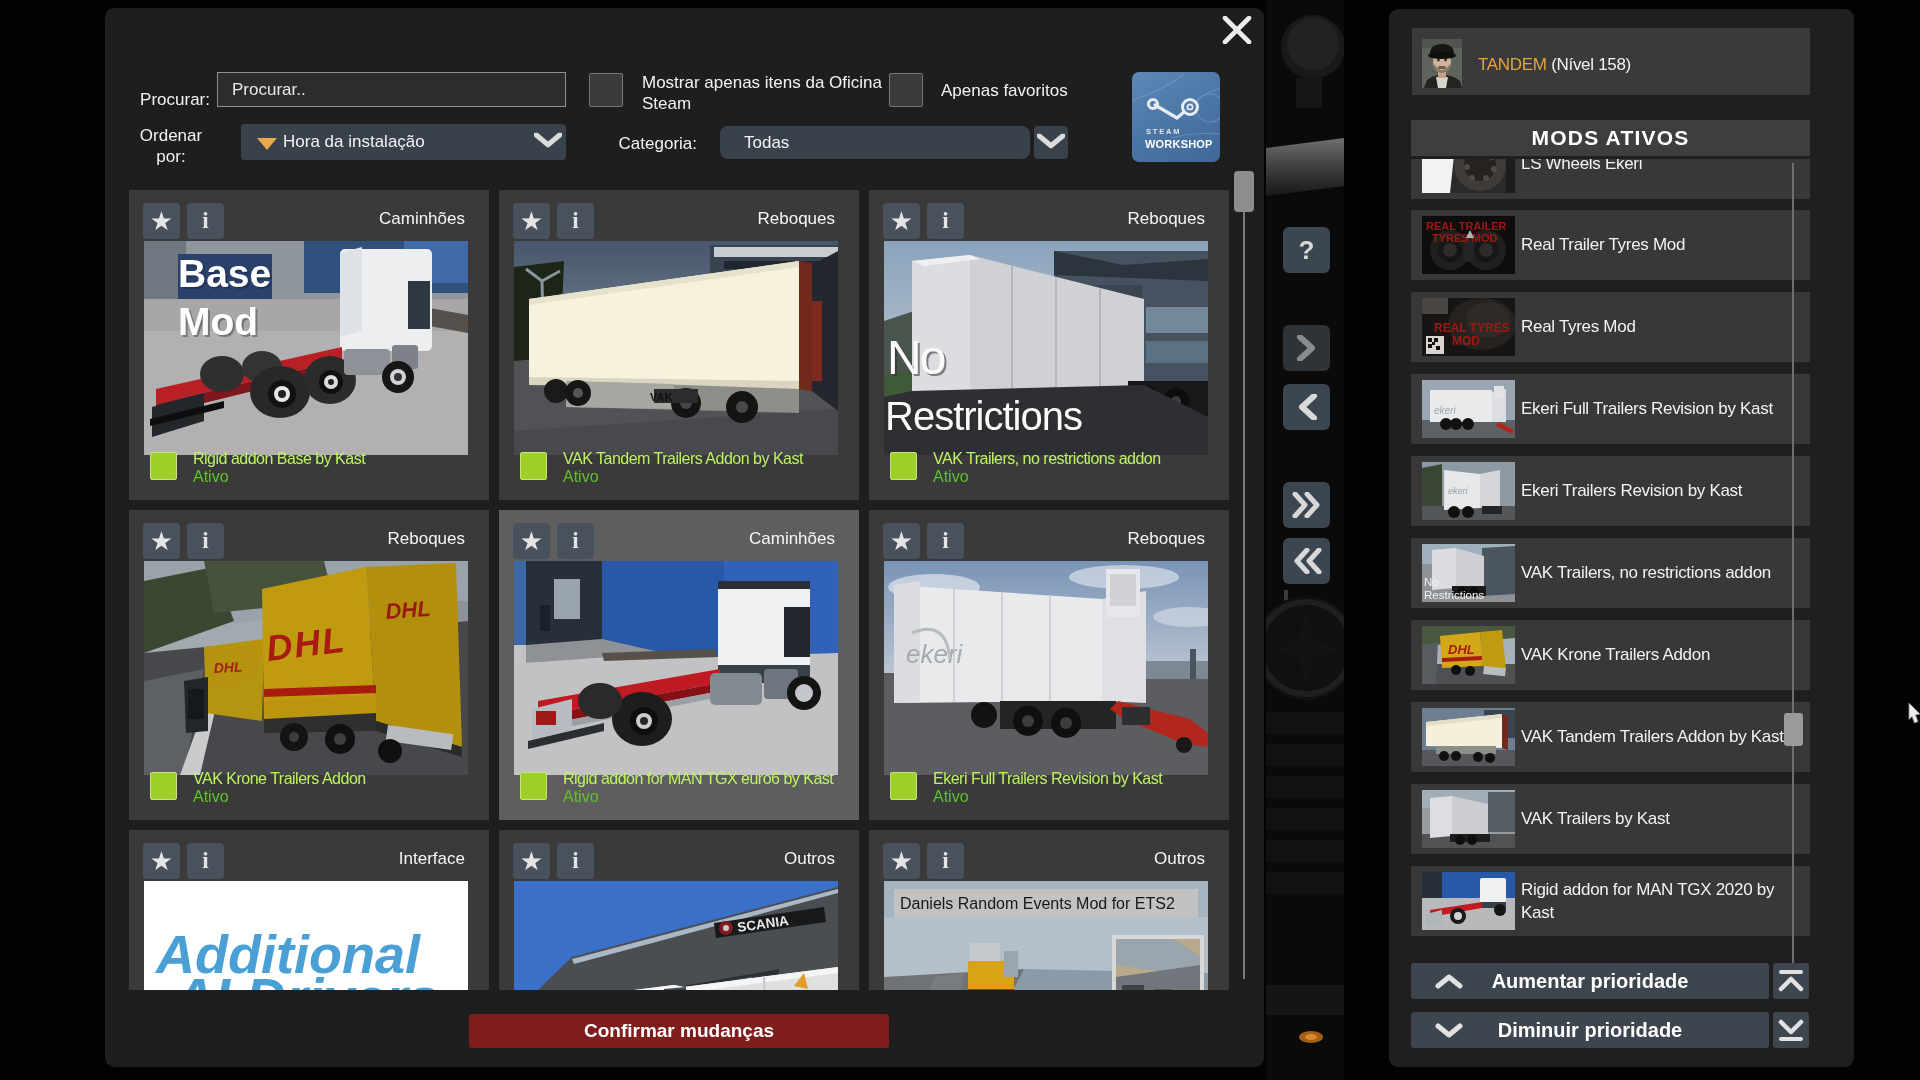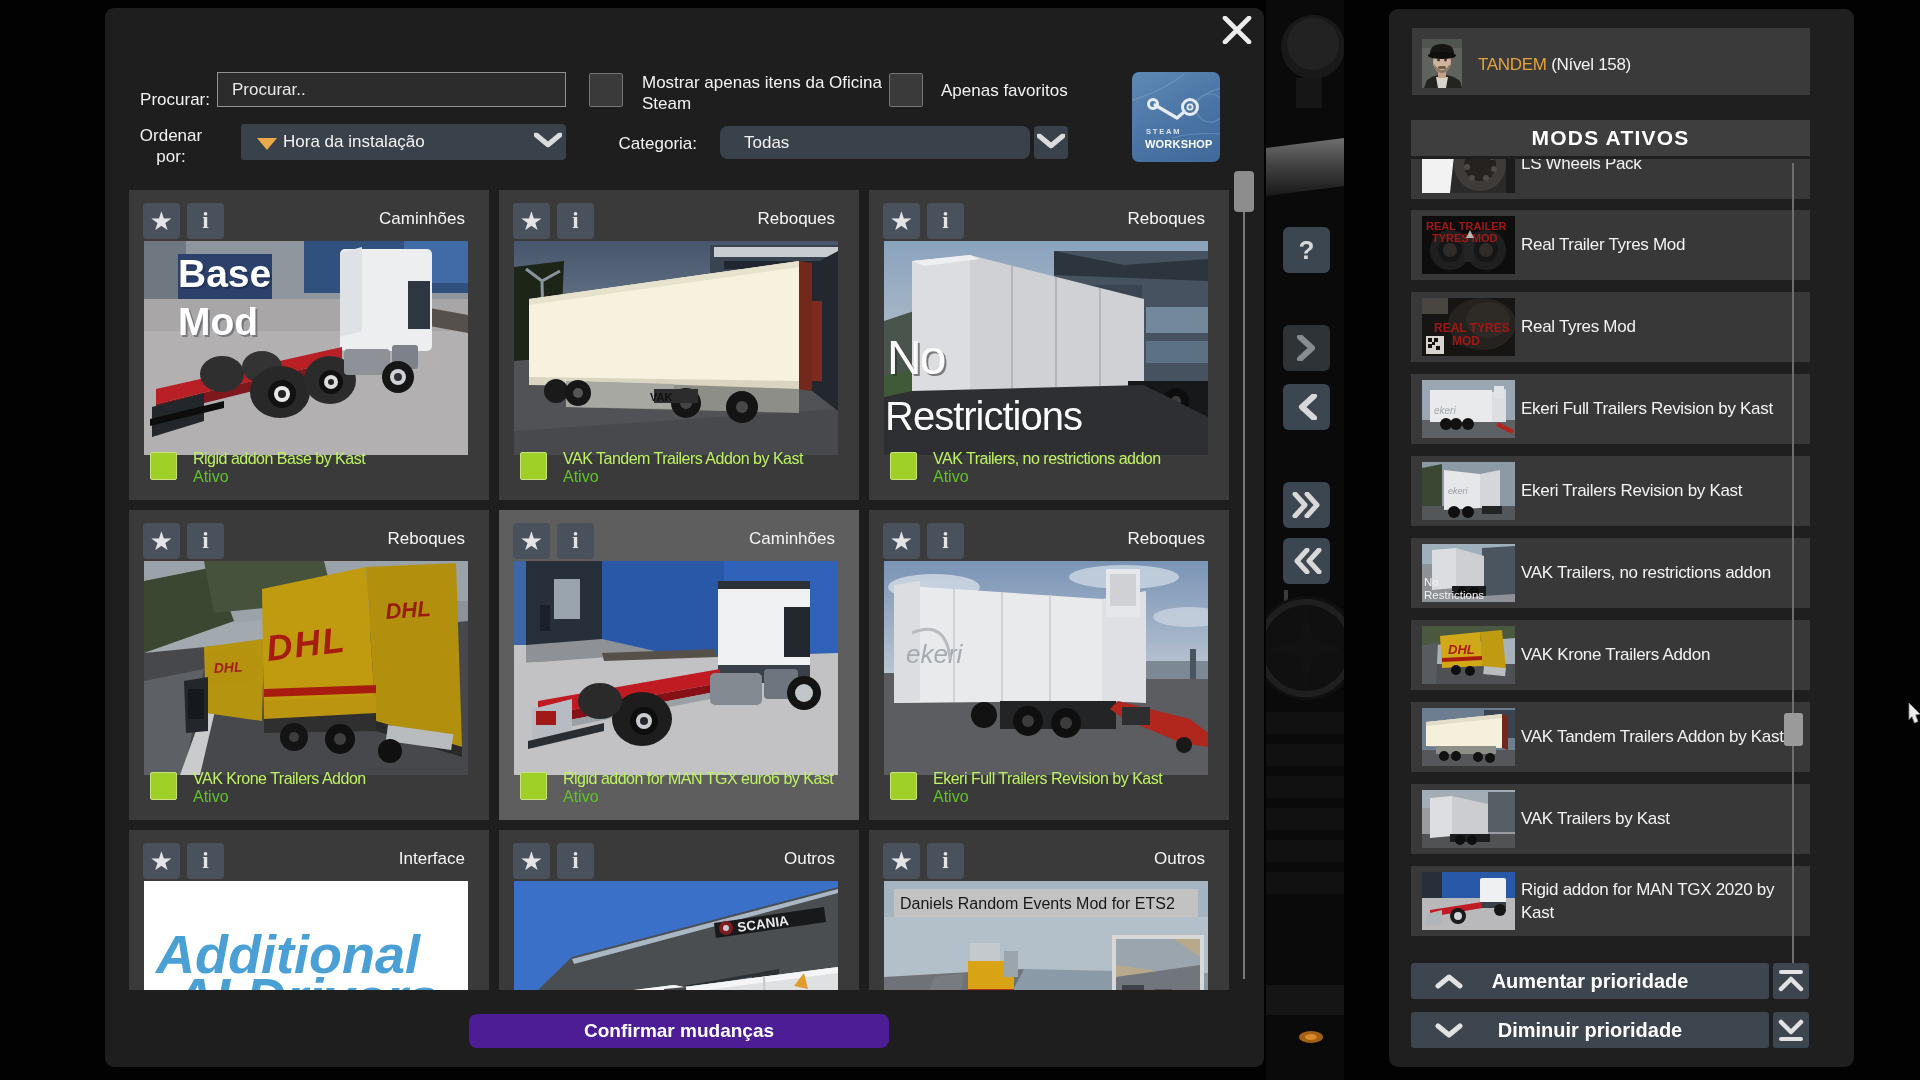--- a/index.html
+++ b/index.html
@@ -44,21 +44,21 @@
   .thumb svg{display:block;}
   .cbx{position:absolute;left:21px;top:262px;width:27px;height:28px;background:#9fd028;border:1px solid #c8e37e;border-radius:2px;}
   .mname{position:absolute;left:64px;top:260px;color:#bef264;font-size:16px;letter-spacing:-0.5px;white-space:nowrap;}
   .ativo{position:absolute;left:64px;top:278px;color:#5fc329;font-size:16px;}
   .author{position:absolute;right:24px;top:278px;color:#f5f5f5;font-size:16px;margin-top:44px;}
 
   
   #gtrack{left:1243px;top:175px;width:2px;height:804px;background:#9a9a9a;opacity:.75;}
   #ghandle{left:1234px;top:171px;width:20px;height:41px;background:#8d8d8d;border-radius:4px;}
 
-  #confirmbtn{left:364px;top:1006px;width:420px;height:34px;background:#4c1d95;border-radius:8px;color:#fff;font-size:19px;font-weight:bold;text-align:center;line-height:34px;}
+  #confirmbtn{left:364px;top:1006px;width:420px;height:34px;background:#7f1d1d;border-radius:3px;color:#fff;font-size:19px;font-weight:bold;text-align:center;line-height:34px;}
 
   
   #midstrip{left:1266px;top:0;width:78px;height:1080px;background:#0b0b0b;}
   .midbtn{position:absolute;left:1283px;width:47px;height:46px;background:#3c4650;border-radius:6px;color:#d8d8d8;text-align:center;}
   .midbtn.dis{background:#2e3338;color:#8a8f94;}
 
   
   #rightpanel{left:1389px;top:9px;width:465px;height:1058px;background:#1f1f1f;border-radius:9px;}
   #profile{left:23px;top:19px;width:398px;height:67px;background:#3a3a3a;}
   #avatar{left:10px;top:11px;width:40px;height:49px;background:#6c6c6c;overflow:hidden;}
@@ -571,21 +571,21 @@
                 <circle cx="58" cy="16" r="3"></circle>
                 <circle cx="70" cy="22" r="3"></circle>
                 <circle cx="72" cy="34" r="3"></circle>
                 <circle cx="64" cy="43" r="3"></circle>
                 <circle cx="50" cy="43" r="3"></circle>
                 <circle cx="45" cy="32" r="3"></circle>
                 <circle cx="48" cy="20" r="3"></circle>
               </g>
           <rect x="84" y="0" width="9" height="58" fill="#1c1c1c"></rect>
         </svg></div>
-        <div class="mtext" style="line-height:70px;">LS Wheels Pack</div>
+        <div class="mtext" style="line-height:70px;">LS Wheels Ekeri</div>
       </div>
 
       <div class="mitem" style="top:51px;">
         <div class="mthumb"><svg width="93" height="58" viewBox="0 0 93 58">
           <rect width="93" height="58" fill="#0d0d0d"></rect>
           <circle cx="28" cy="34" r="20" fill="#1f1f1f"></circle>
               <circle cx="28" cy="34" r="12" fill="#161616"></circle>
               <circle cx="28" cy="34" r="7" fill="#2e2b28"></circle>
           <circle cx="64" cy="34" r="20" fill="#1f1f1f"></circle>
               <circle cx="64" cy="34" r="12" fill="#161616"></circle>

